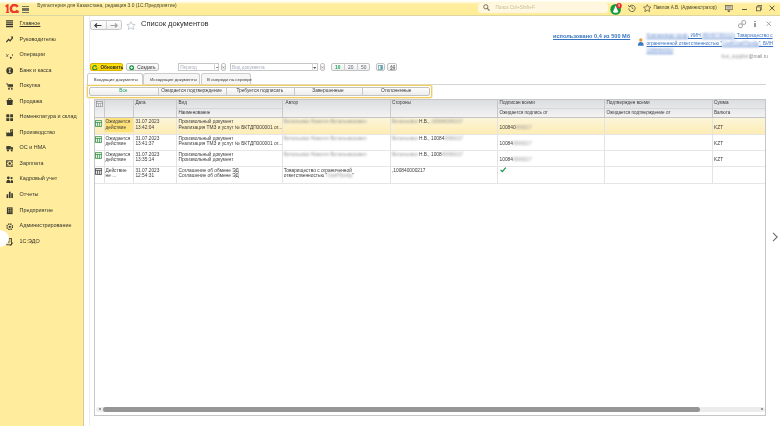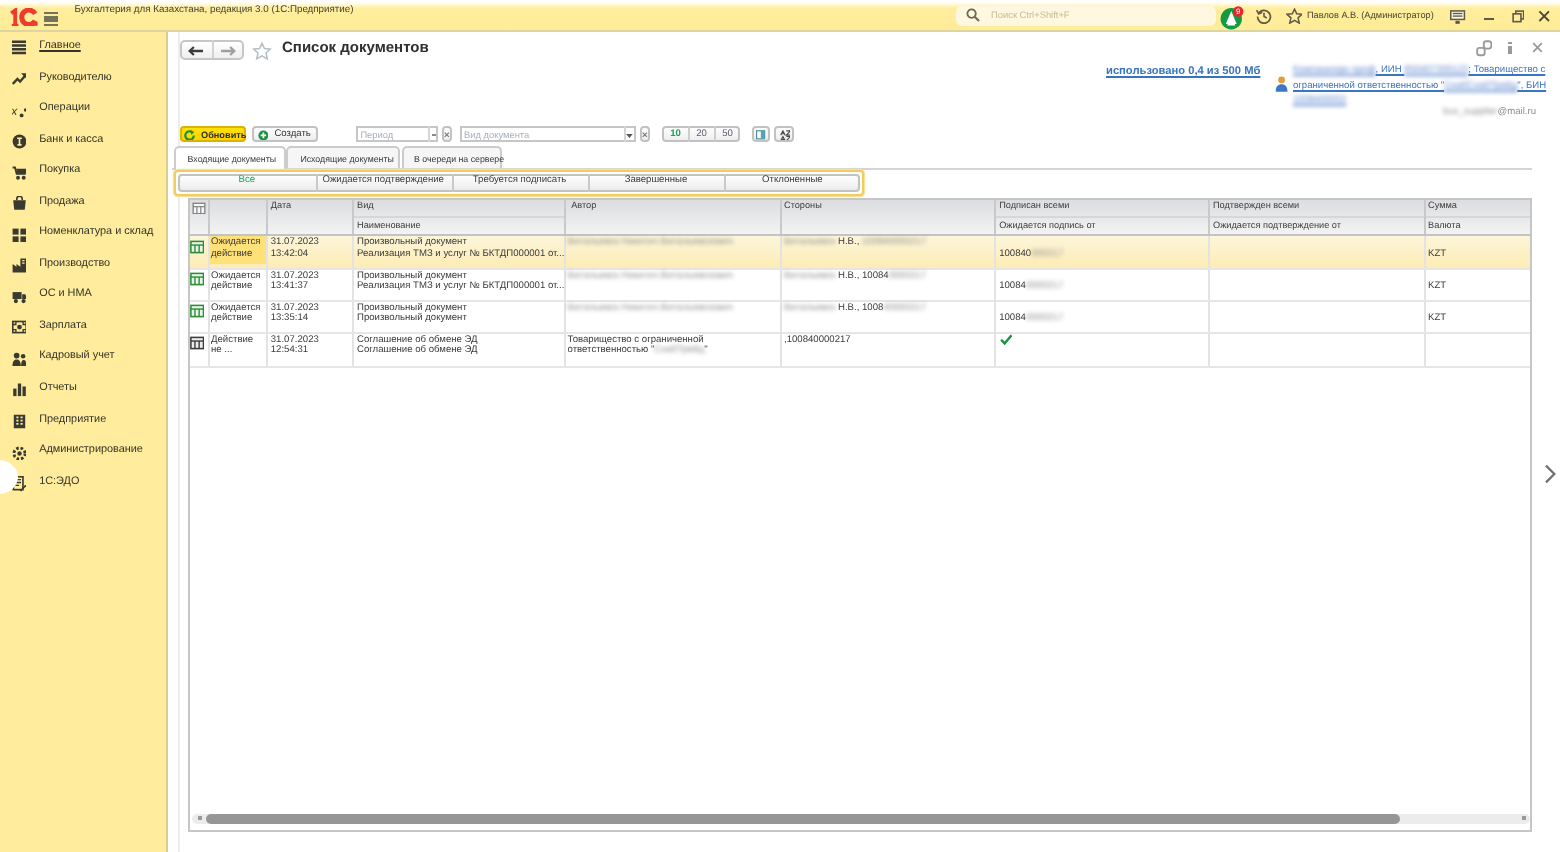--- a/index.html
+++ b/index.html
@@ -155,21 +155,21 @@
 <div class="a" style="left:105.6px;top:20.3px;width:1px;height:8.8px;background:#d2d2d2;"></div>
 <svg class="a" style="left:93.8px;top:22.5px;" width="8" height="5" viewBox="0 0 11 7">
       <path d="M4 0.7 L1 3.5 L4 6.3 M1.4 3.5 L10.4 3.5" stroke="#3c3c3c" stroke-width="1.6" fill="none"></path>
     </svg>
 <svg class="a" style="left:109.8px;top:22.5px;" width="8" height="5" viewBox="0 0 11 7">
       <path d="M7 0.7 L10 3.5 L7 6.3 M0.6 3.5 L9.6 3.5" stroke="#9f9f9f" stroke-width="1.6" fill="none"></path>
     </svg>
 <svg class="a" style="left:125.8px;top:20.8px;" width="10" height="9.5" viewBox="0 0 10 10">
       <path d="M5 0.7 L6.3 3.4 L9.4 3.7 L7.1 5.8 L7.8 8.9 L5 7.3 L2.2 8.9 L2.9 5.8 L0.6 3.7 L3.7 3.4 Z" fill="none" stroke="#b4bec8" stroke-width="0.8"></path>
     </svg>
-<div class="a" style="left:141px;top:18.9px;font-size:7.5px;font-weight:bold;color:#2f2f2f;text-align:right;">Список документов</div>
+<div class="a" style="left:141px;top:18.9px;font-size:7.5px;font-weight:normal;color:#2f2f2f;text-align:right;">Список документов</div>
 <svg class="a" style="left:737.5px;top:20.3px;" width="8.5" height="8.5" viewBox="0 0 10 10">
       <rect x="4.6" y="0.7" width="4.4" height="4.4" rx="1.4" fill="none" stroke="#9a9a9a" stroke-width="1.1"></rect>
       <rect x="0.7" y="4.6" width="4.4" height="4.4" rx="1.4" fill="none" stroke="#9a9a9a" stroke-width="1.1"></rect>
     </svg>
 <div class="a" style="left:754.3px;top:20.6px;width:1.4px;height:1.8px;background:#9a9a9a;"></div>
 <div class="a" style="left:754.3px;top:23.2px;width:1.4px;height:3.6px;background:#9a9a9a;"></div>
 <svg class="a" style="left:766.2px;top:21.2px;" width="5.5" height="5.5" viewBox="0 0 8 8">
       <path d="M0.9 0.9 L7.1 7.1 M7.1 0.9 L0.9 7.1" stroke="#9a9a9a" stroke-width="1.3"></path>
     </svg>
 <div class="a" style="left:553px;top:33.4px;font-size:5.6px;font-weight:bold;color:#3674c0;text-decoration:underline;">использовано 0,4 из 500 Мб</div>

